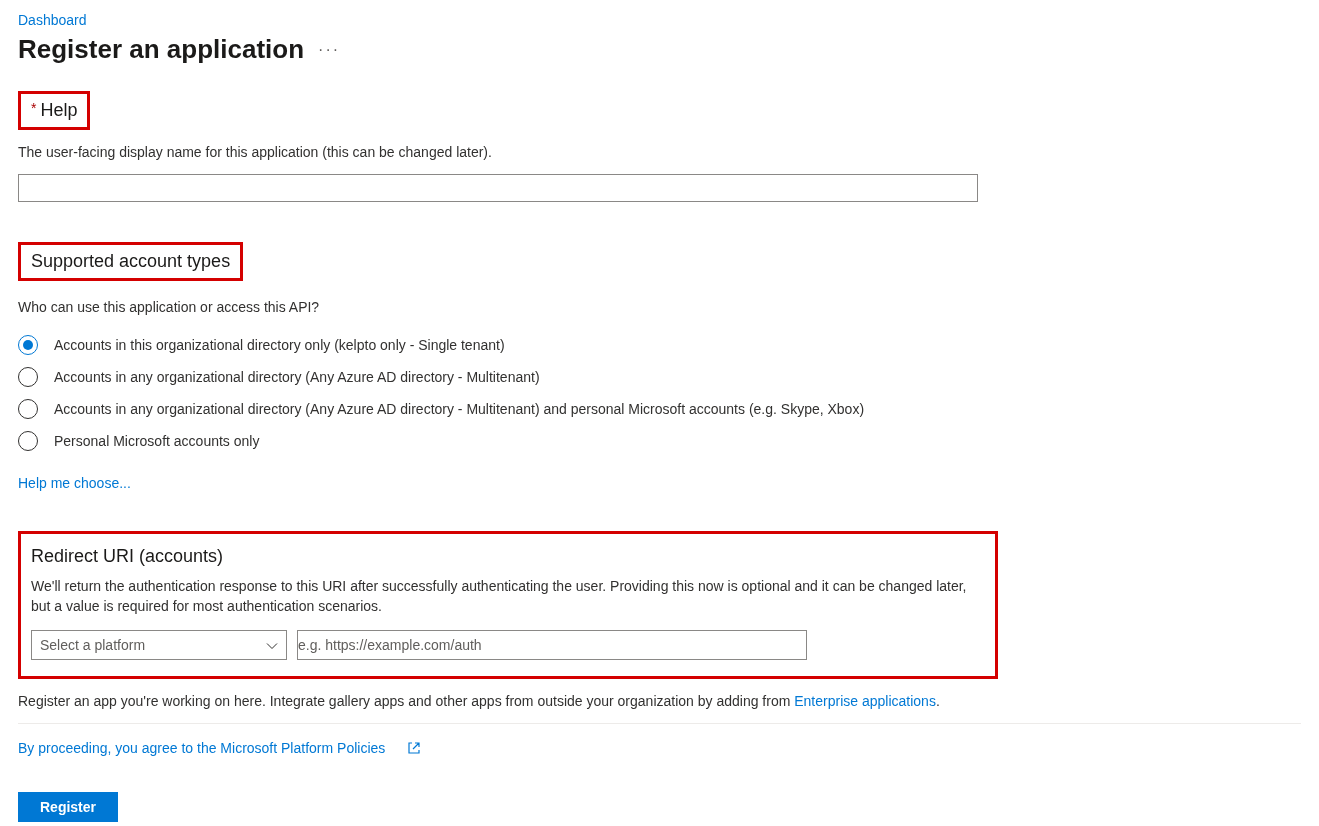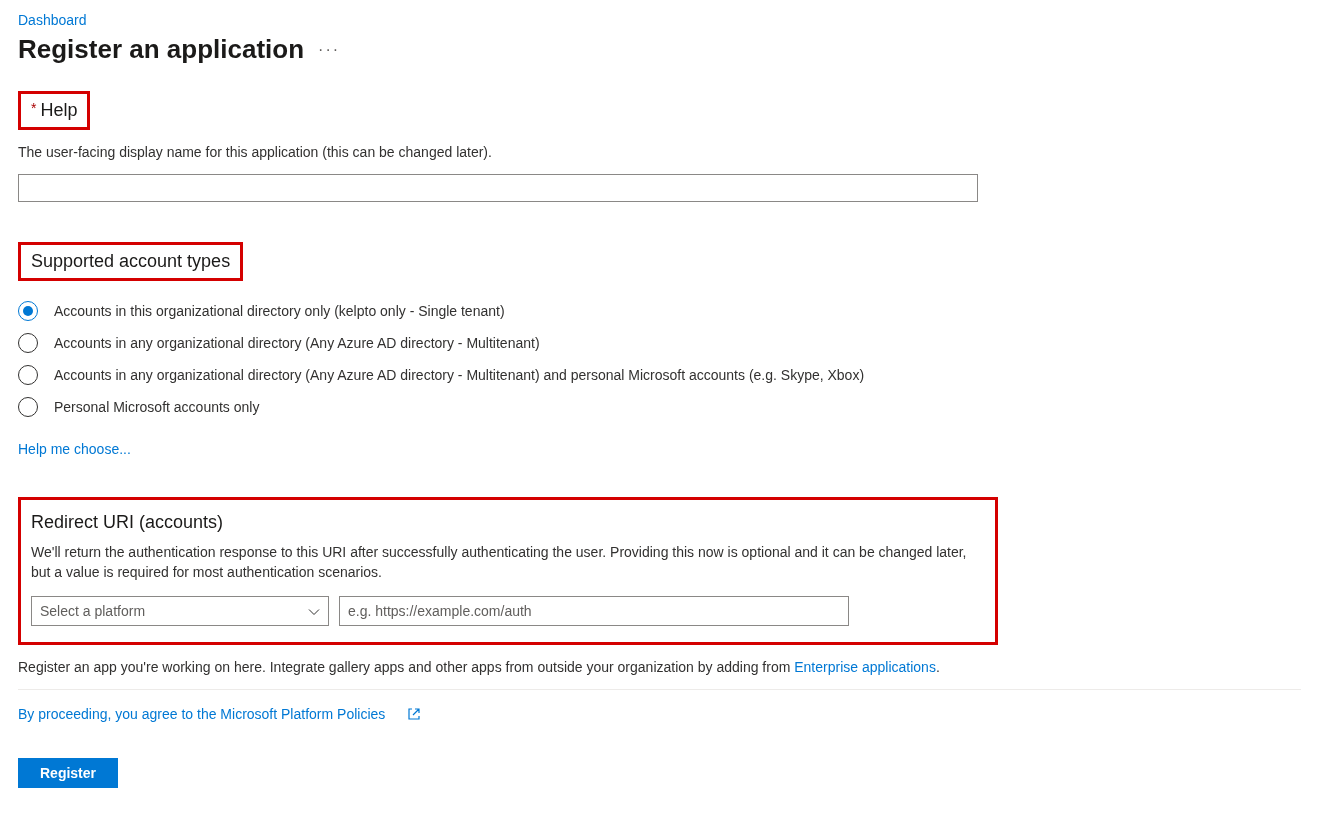--- a/index.html
+++ b/index.html
@@ -45,32 +45,32 @@
     }
     .radio-outer.selected { border-color: #0078d4; }
     .radio-inner {
       width: 10px; height: 10px; border-radius: 50%; background: #0078d4;
     }
     .radio-label { font-size: 14px; color: #323130; cursor: pointer; }
     .help-link { display: inline-block; margin-top: 18px; font-size: 14px; }
     .redirect-desc { font-size: 14px; color: #323130; margin-top: 10px; margin-bottom: 14px; line-height: 1.4; }
     .redirect-controls { display: flex; gap: 10px; align-items: center; }
     .select-box {
-      width: 298px; height: 30px; border: 1px solid #8a8886;
+      width: 256px; height: 30px; border: 1px solid #8a8886;
       display: flex; align-items: center; justify-content: space-between;
       padding: 0 8px; font-size: 14px; color: #605e5c; cursor: pointer;
       background: #fff;
     }
     .chevron-down-icon {
       width: 12px; height: 12px; display: inline-block;
     }
     .chevron-down-icon svg { width: 12px; height: 12px; }
     .uri-input {
       width: 510px; height: 30px; border: 1px solid #8a8886;
-      padding: 0 8px; font-size: 14px; font-family: inherit; outline: none;
+      padding: 0 0; font-size: 14px; font-family: inherit; outline: none;
     }
     .uri-input::placeholder { color: #605e5c; }
     .footer-text { font-size: 14px; color: #323130; margin-top: 14px; }
     .divider { border: none; border-top: 1px solid #edebe9; margin: 14px 0 16px 0; width: 100%; }
     .policy-row { display: flex; align-items: center; gap: 22px; margin-bottom: 36px; }
     .external-icon { width: 14px; height: 14px; display: inline-flex; color: #0078d4; }
     .external-icon svg { width: 14px; height: 14px; }
     .primary-button {
       background: #0078d4; color: #ffffff; border: none;
       padding: 7px 22px; font-size: 14px; font-weight: 600;
@@ -100,20 +100,21 @@
   </span>
   <div class="help-text">The user-facing display name for this application (this can be changed later).</div>
   <input type="text" class="text-input" value="" style="">
 </div>
 
 
 <div class="section" style="margin-top:40px;">
   <span class="highlight-box">
     <span class="section-heading">Supported account types</span>
   </span>
+  <div class="help-text" style="margin-top:18px;margin-bottom:6px;">Who can use this application or access this API?</div>
   <div class="radio-group">
     <div class="radio-row">
       <span class="radio-outer selected">
           <span class="radio-inner"></span>
         </span>
       <span class="radio-label">Accounts in this organizational directory only (kelpto only - Single tenant)</span>
     </div>
     <div class="radio-row">
       <span class="radio-outer"></span>
       <span class="radio-label">Accounts in any organizational directory (Any Azure AD directory - Multitenant)</span>

